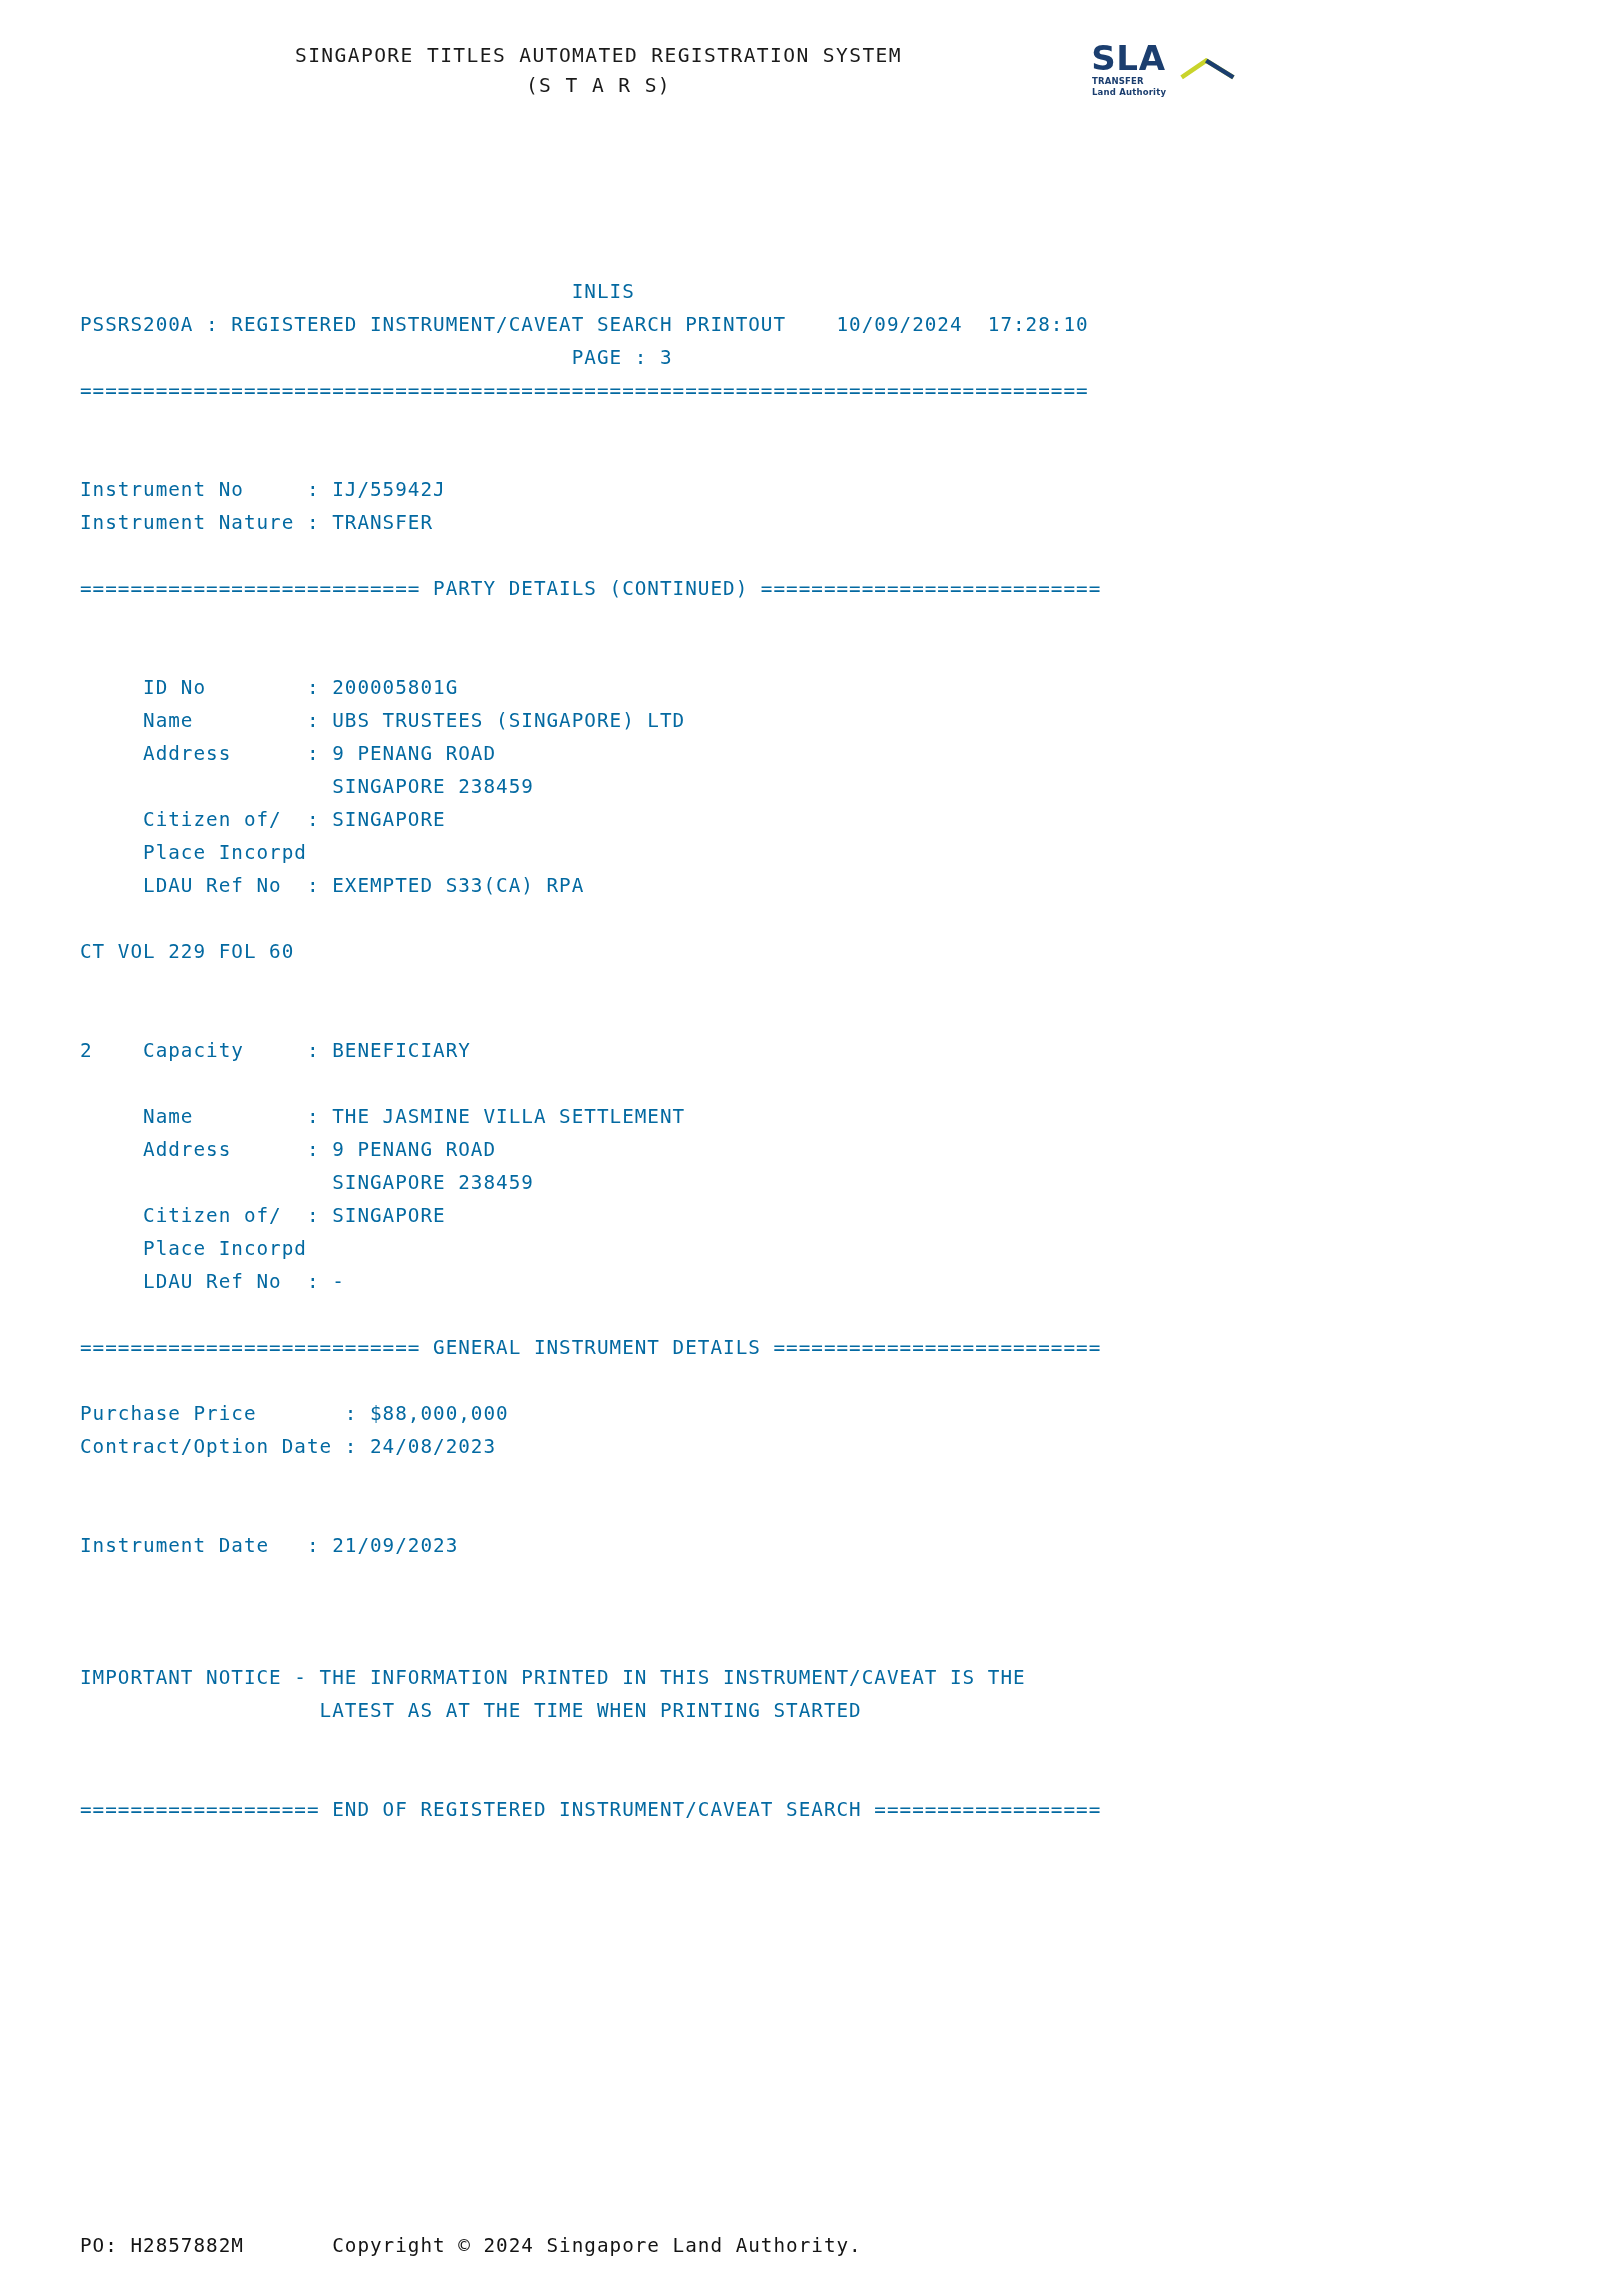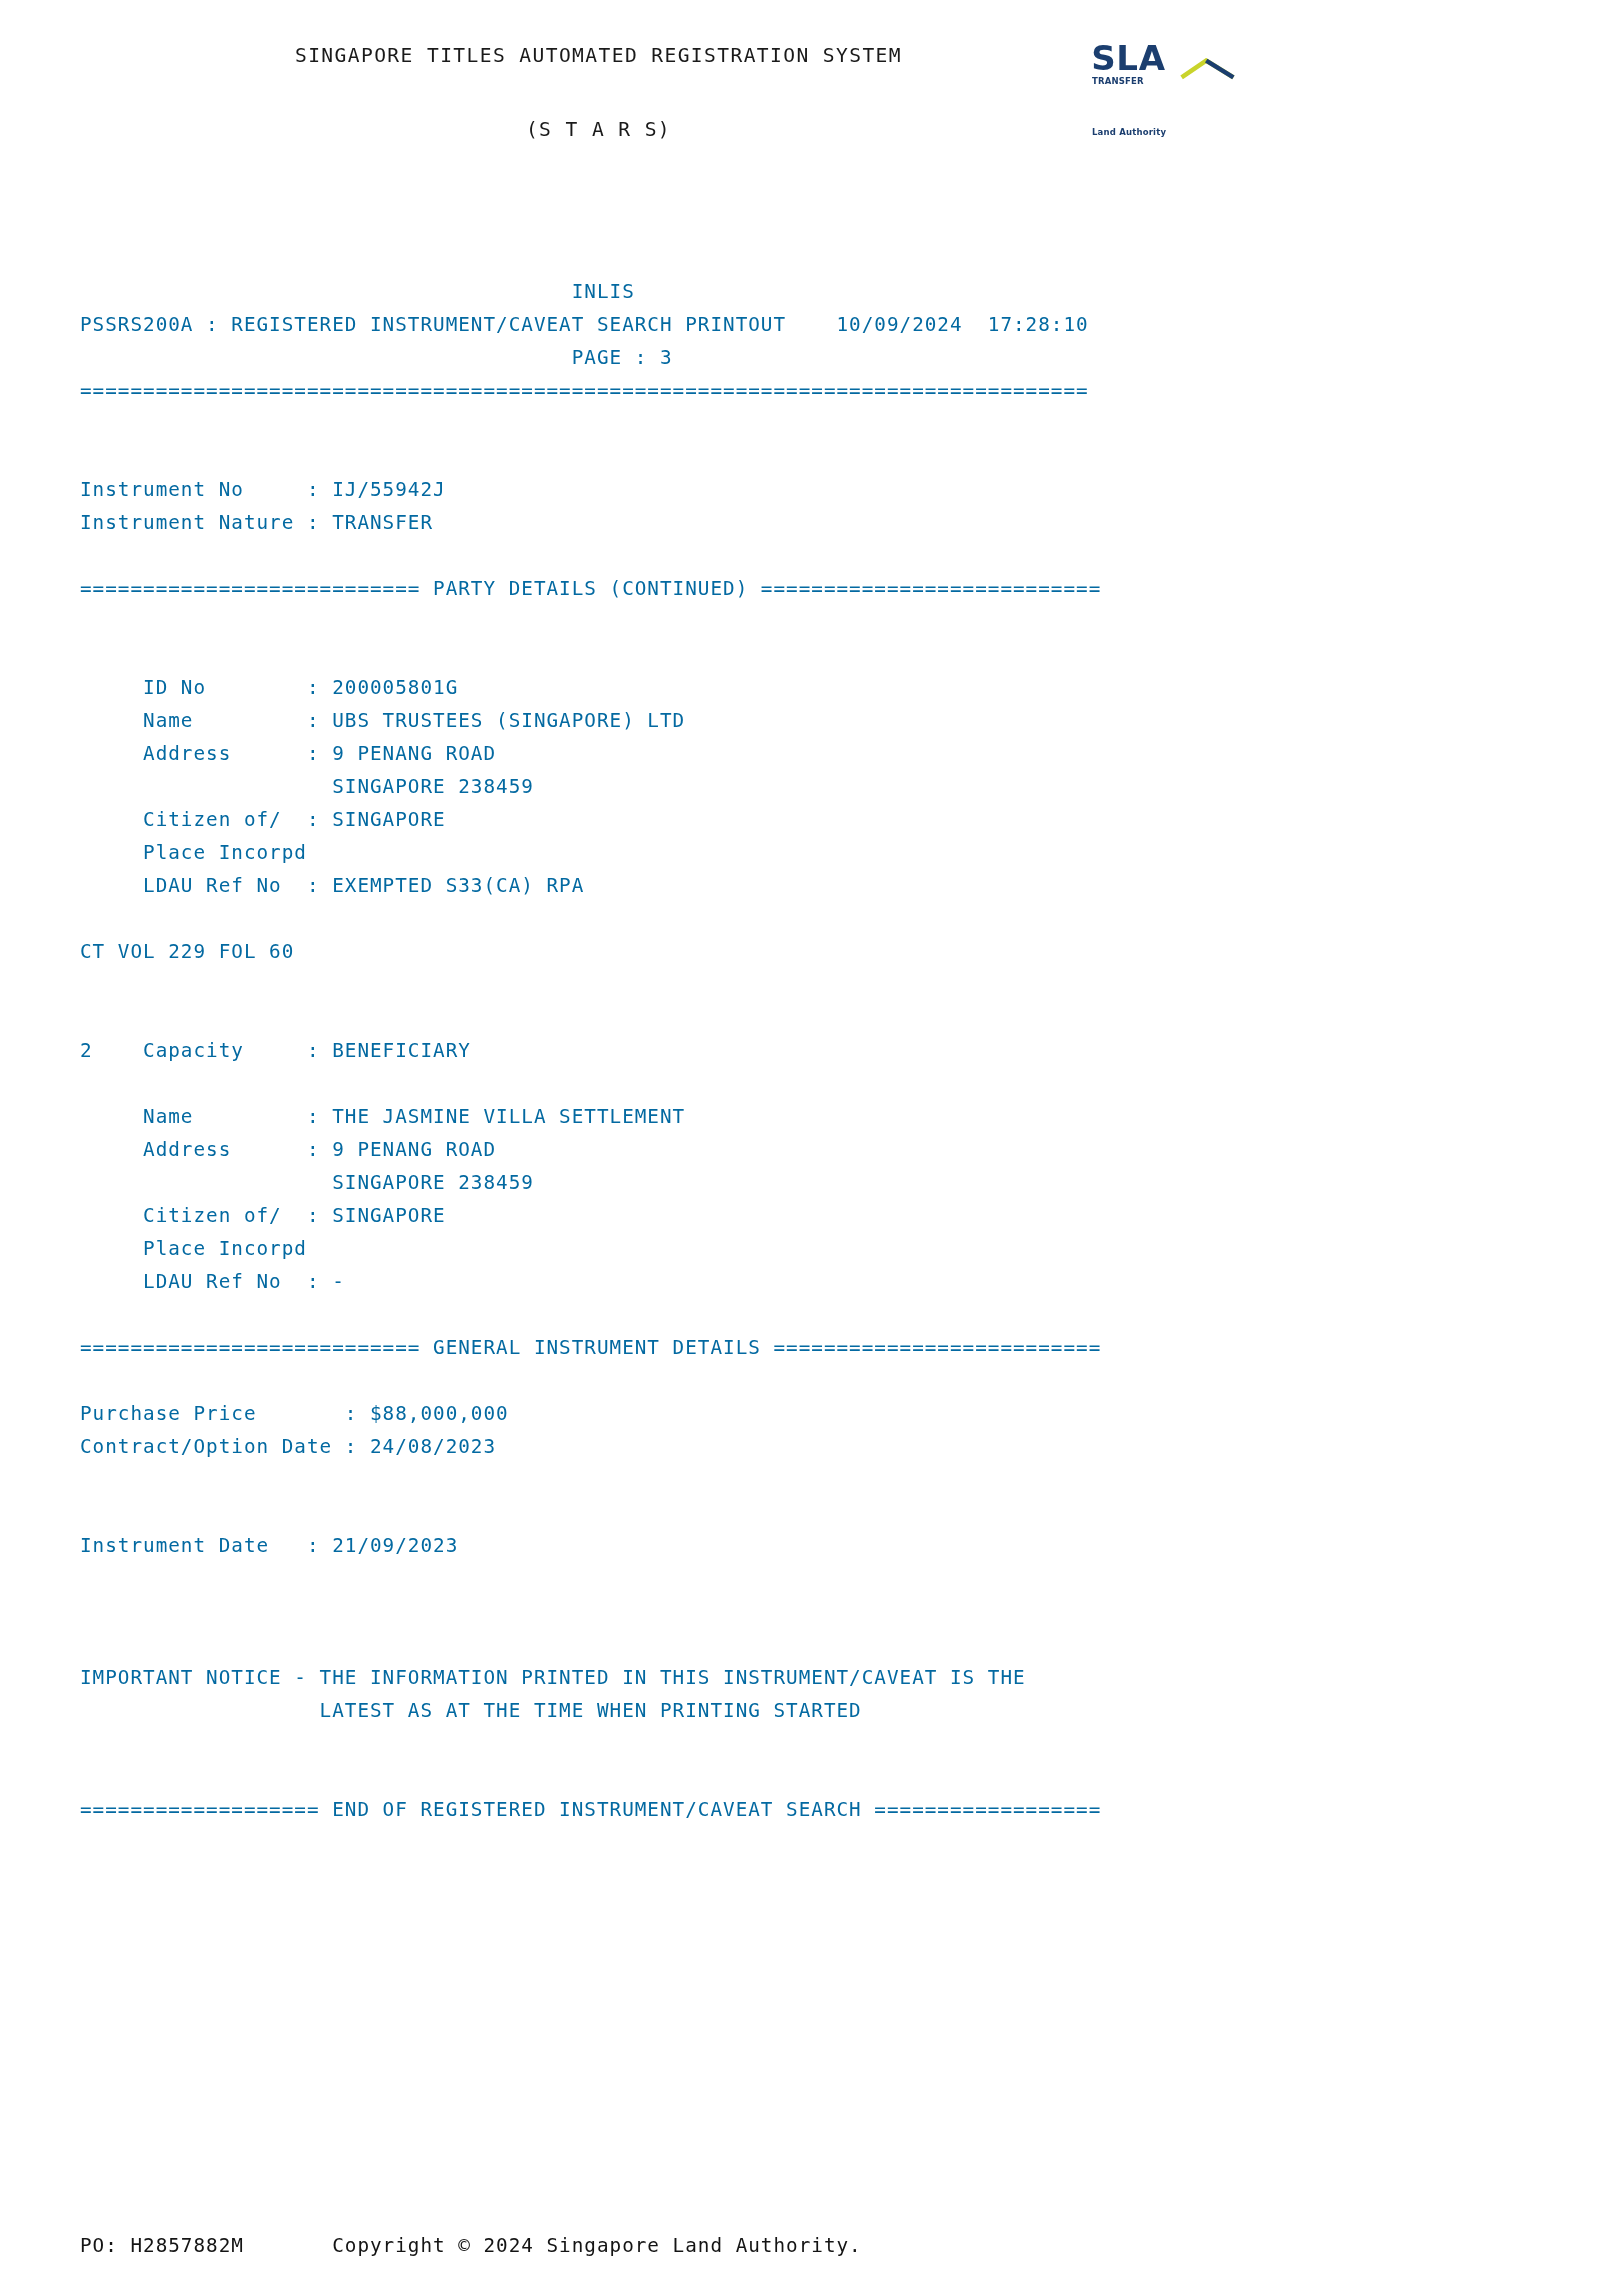--- a/index.html
+++ b/index.html
@@ -29,21 +29,21 @@
     position: absolute;
     left: 0;
     top: 41px;
     width: 1197px;
     text-align: center;
     font-size: 19.6px;
     letter-spacing: 1.4px;
     line-height: 1.55;
     color: #1a1a1a;
   }
-  .doc-header .line2 { display:block;margin-top:44px; }
+  .doc-header .line2 { display:block; }
 
   .sla-logo {
     position: absolute;
     left: 1086px;
     top: 38px;
     width: 150px;
     height: 72px;
   }
   .sla-logo .sla-word {
     position: absolute;
@@ -74,21 +74,20 @@
   }
   .sla-logo .sla-sub2 {
     position: absolute;
     left: 5.9px;
     top: 49px;
     font-family: "DejaVu Sans", "Liberation Sans", sans-serif;
     font-size: 8.5px;
     font-weight: bold;
     color: #1b3e6f;
     letter-spacing: 0.2px;
-    margin-top: 40px;
   }
 
   
   .mono-body {
     position: absolute;
     left: 80px;
     top: 275px;
     width: 1478px;
     font-size: 19.3px;
     line-height: 33px;

